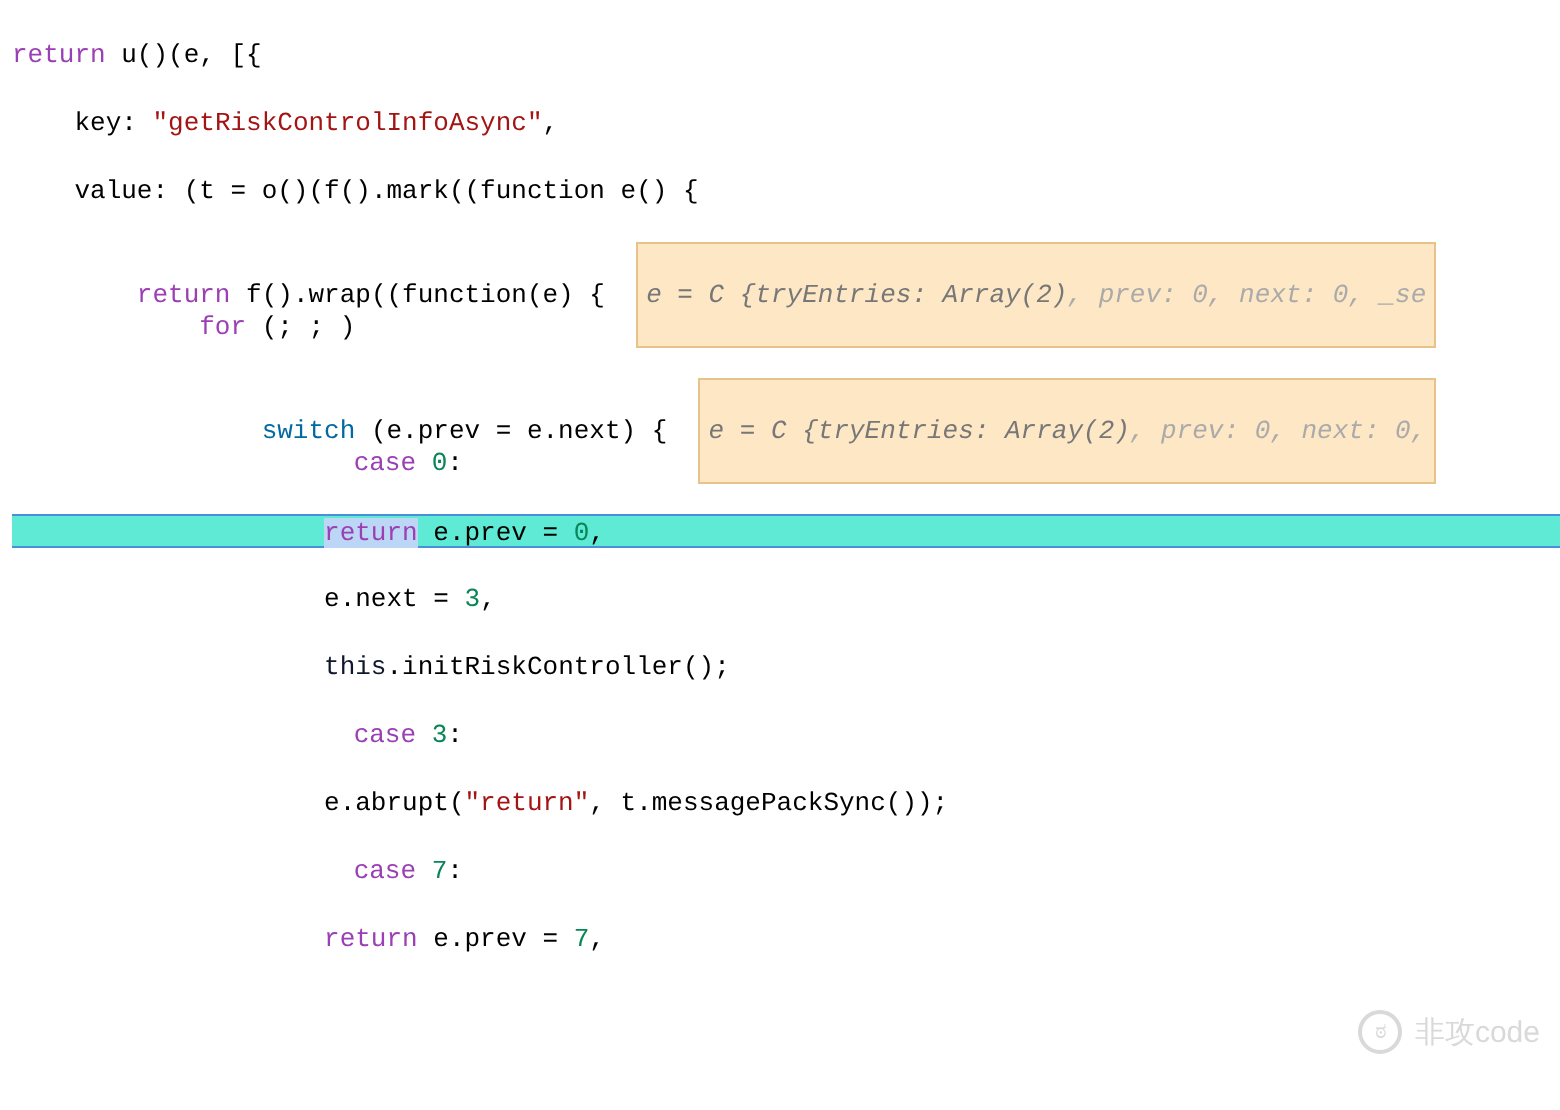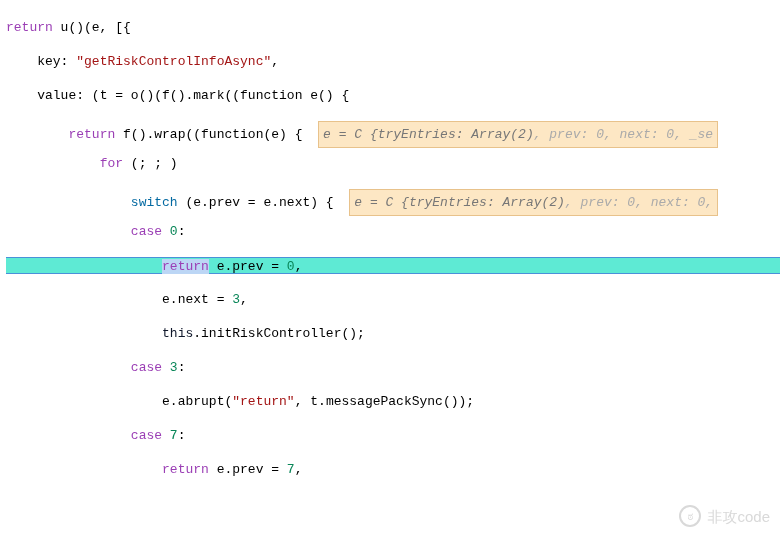--- a/index.html
+++ b/index.html
@@ -15,30 +15,30 @@
     position: relative;
   }
   .code-area {
     padding: 2px 0 2px 6px;
     white-space: pre;
   }
   .line { display: block; height: 17px; }
   .kw-return { color: #9b3fb5; }
   .kw-var { color: #0000ff; }
   .kw-this { color: #0f172a; }
-  .kw-case { color: #9b3fb5; }
+  .kw-case { color: #9b3fb5; margin-left: 46px; }
   .kw-switch { color: #0369a1; }
   .kw-for { color: #9b3fb5; }
   .str { color: #a31515; }
   .num { color: #098658; }
   .debug-hint {
     background: #fde7c4;
     border: 1px solid #e8c28b;
     color: #777;
-    padding: 4px 4px;
+    padding: 17px 4px;
     font-style: italic;
     display: inline-block;
   }
   .debug-hint .dim { color: #aaa; }
   .highlight-line {
     background: #5eead4;
     border-top: 1px solid #4a90d9;
     border-bottom: 1px solid #4a90d9;
     display: block;
     width: 100%;

